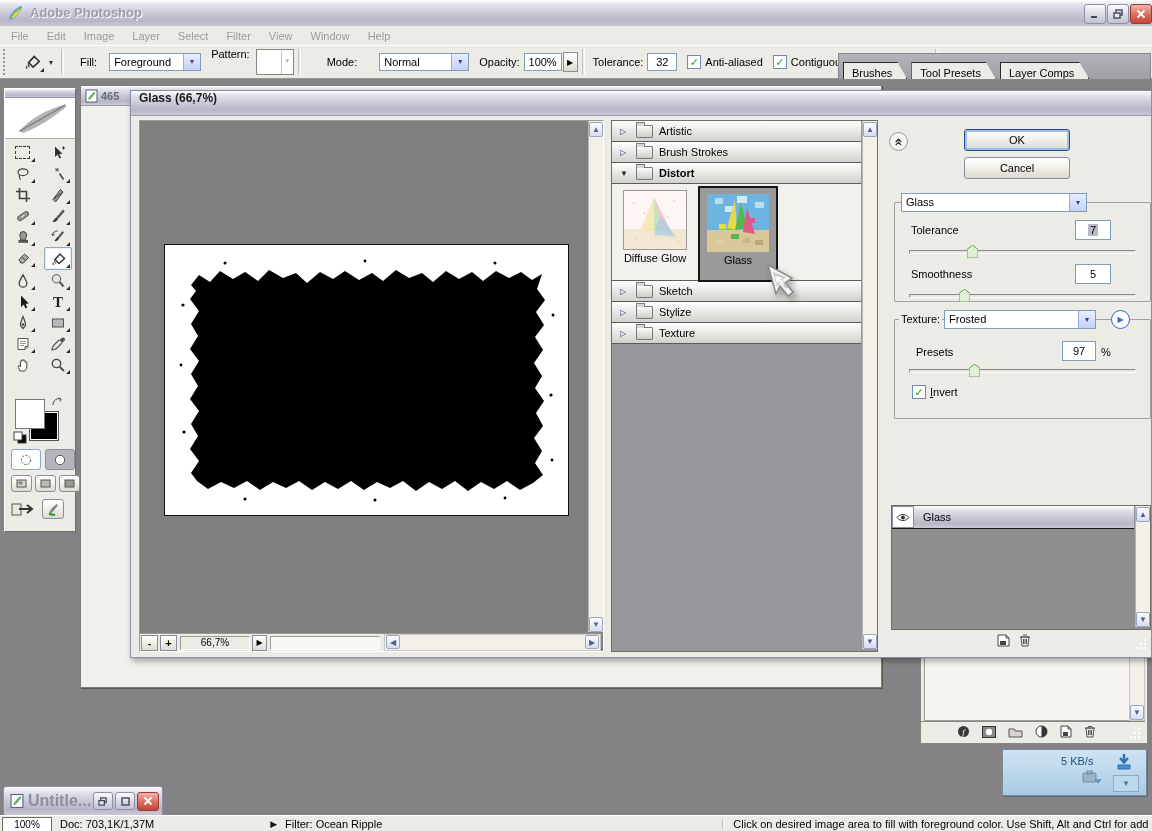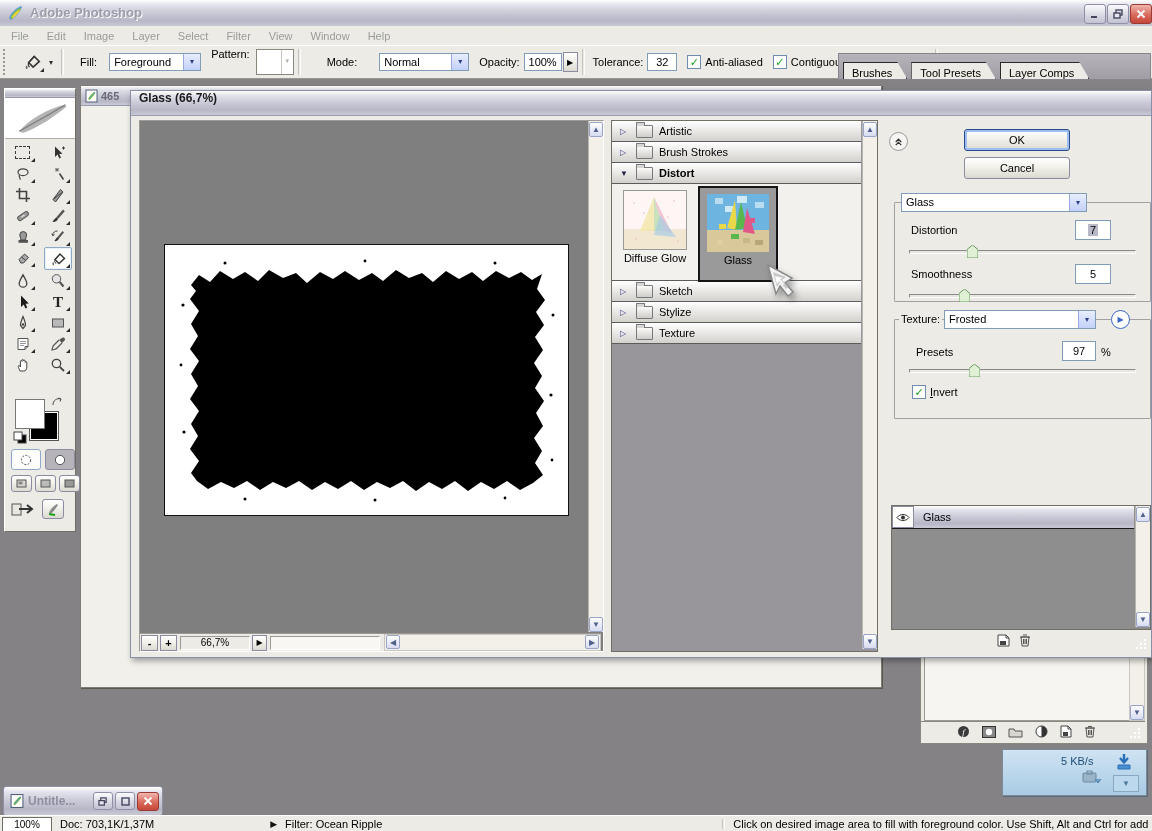--- a/index.html
+++ b/index.html
@@ -571,21 +571,21 @@
     </div>
     <div class="abs xpbtn" style="left:85px;top:37px;width:104px;height:20px">
       <span>Cancel</span>
     </div>
 
     <div class="abs fieldsetbox" style="left:15px;top:82px;width:255px;height:98px"></div>
     <div class="abs combo" style="left:22px;top:73px;width:186px;height:19px">
       <span class="txt">Glass</span>
       <span class="dd" style="line-height:17px">▾</span>
     </div>
-    <span class="abs" style="left:32px;top:104px">Distortion</span>
+    <span class="abs" style="left:32px;top:104px">Tolerance</span>
     <div class="abs field" style="left:196px;top:100px;width:34px;height:18px;display:flex;align-items:center;justify-content:center">
       <span style="background:#b8b8c8;padding:0 2px">7</span>
     </div>
     <div class="abs track" style="left:30px;top:130px;width:225px"></div>
     <div class="abs thumbp" style="left:88px;top:125px">
       <svg width="11" height="13" viewBox="0 0 11 13">
           <polygon points="5.5,0 11,4.5 11,13 0,13 0,4.5" fill="#dff0d4" stroke="#6a9a60"></polygon>
         </svg>
     </div>
     <span class="abs" style="left:32px;top:148px">Smoothness</span>
@@ -661,21 +661,21 @@
 </div>
 
 <div class="abs titlegrad" style="left:3px;top:786px;width:158px;height:28px;border:1px solid #8e90a8;border-radius:3px;display:flex;align-items:center">
   <span style="margin:0 4px 0 6px">
     <svg width="14" height="16" viewBox="0 0 13 14">
         <rect x="1" y="1" width="11" height="12" fill="#fff" stroke="#55617c"></rect>
         <path d="M9 3 C6 5 4 8 3 10 L4.5 11 C7 9 9 6 10.5 4 Z" fill="#8cc63e"></path>
         <path d="M10 3 L4 10" stroke="#4a90c8"></path>
       </svg>
   </span>
-  <span style="font-weight:bold;font-size:12px;color:#8e8ea0;flex:1">Untitle...</span>
+  <span style="font-weight:bold;font-size:16px;color:#8e8ea0;flex:1">Untitle...</span>
   <span class="wbtn" style="width:18px;height:16px;margin-right:2px">
     <svg width="10" height="9" viewBox="0 0 11 10">
         <rect x="3" y="1" width="6" height="5" fill="none" stroke="#44465e" stroke-width="1.4"></rect>
         <rect x="1" y="4" width="6" height="5" fill="#e6e6ee" stroke="#44465e" stroke-width="1.4"></rect>
       </svg>
   </span>
   <span class="wbtn" style="width:18px;height:16px;margin-right:2px">
     <svg width="9" height="9" viewBox="0 0 9 9">
         <rect x="1" y="1" width="7" height="7" fill="none" stroke="#44465e" stroke-width="1.4"></rect>
       </svg>

